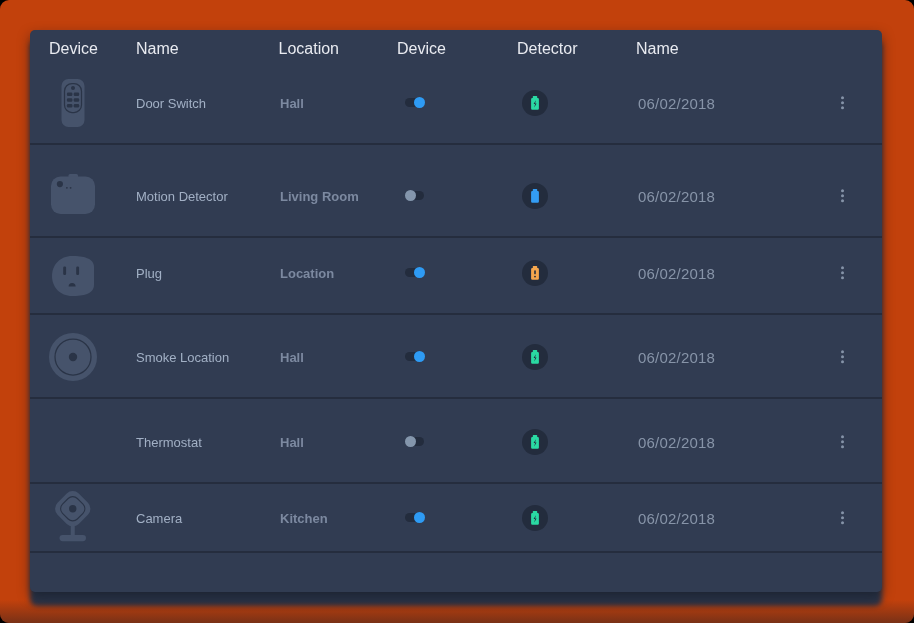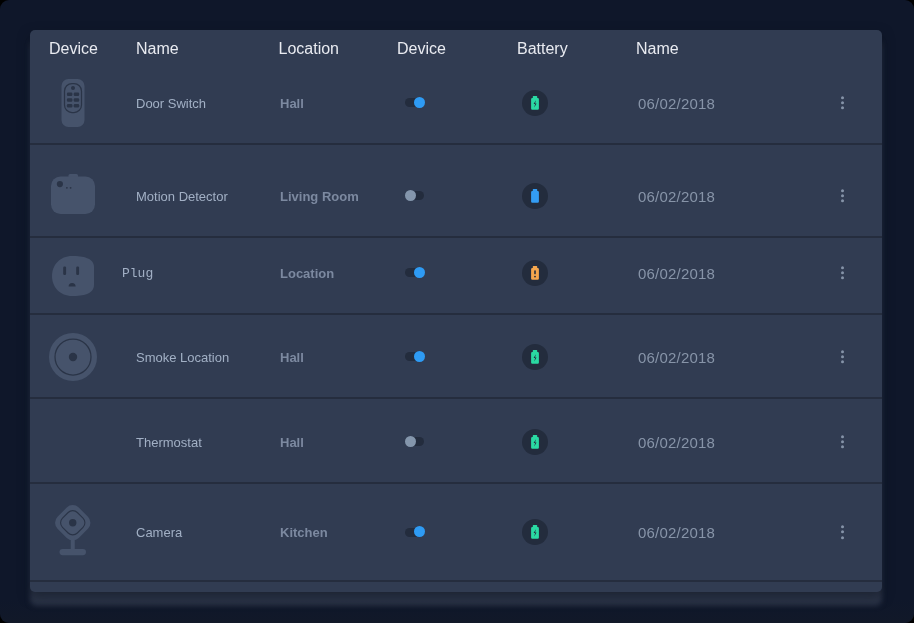--- a/index.html
+++ b/index.html
@@ -1,20 +1,20 @@
 <!DOCTYPE html>
 <html><head>
 <meta charset="utf-8">
 <style>
   * { margin:0; padding:0; box-sizing:border-box; }
   html,body { width:914px; height:623px; background:#000; overflow:hidden;
     font-family:"Liberation Sans", sans-serif; }
   #window { position:absolute; will-change:transform; left:0; top:0; width:914px; height:623px;
     border-radius:9px; overflow:hidden;
-    background:#0f172a; }
+    background:#c2410c; }
   #shade { position:absolute; left:0; top:600px; width:914px; height:23px;
     background:linear-gradient(180deg, rgba(20,26,38,0) 0%, rgba(20,26,38,0.42) 100%); }
   #backcard { position:absolute; left:30px; top:40px; width:852px; height:566px;
     background:#2B3448; border-radius:7px; filter:blur(2.5px); }
   #card { position:absolute; left:30px; top:30px; width:852px; height:562px;
     background:#313C52; border-radius:5px;
     box-shadow:0 5px 12px rgba(14,19,30,0.5); }
   .hdr { position:absolute; top:18.5px; transform:translateY(-50%);
     color:#E9EBF1; font-size:16px; white-space:nowrap; }
   .row { position:absolute; left:0; width:852px; height:85px; }
@@ -39,21 +39,21 @@
 <body>
 <div id="window">
 
   <div id="backcard"></div>
   <div id="shade"></div>
   <div id="card">
     <span class="hdr" style="left:19px;">Device</span>
     <span class="hdr" style="left:106px;">Name</span>
     <span class="hdr" style="left:248.5px;">Location</span>
     <span class="hdr" style="left:367px;">Device</span>
-    <span class="hdr" style="left:487px;">Battery</span>
+    <span class="hdr" style="left:487px;">Detector</span>
     <span class="hdr" style="left:606px;">Name</span>
 
     <div class="row" style="top:30px;">
       <div class="icon">
         <svg width="24" height="48" viewBox="0 0 24 48">
           <rect x="0.5" y="0" width="23" height="48" rx="7" fill="#46536B"></rect>
           <rect x="3.5" y="4.5" width="17" height="29" rx="7.5" fill="none" stroke="#2A3447" stroke-width="1.25"></rect>
           <circle cx="12" cy="9" r="2" fill="#2A3447"></circle>
           <rect x="5.9" y="13.5" width="5.5" height="3.4" rx="1.2" fill="#2A3447"></rect>
           <rect x="12.7" y="13.5" width="5.5" height="3.4" rx="1.2" fill="#2A3447"></rect>
@@ -116,21 +116,21 @@
 
     <div class="row" style="top:200px;">
       <div class="icon">
         <svg width="42" height="40" viewBox="0 0 42 40" style="margin-top:6px;">
           <path d="M20 0 C31 0 42 2 42 11 V29 C42 38 31 40 20 40 C8 40 0 31 0 20 C0 9 8 0 20 0 Z" fill="#46536B"></path>
           <rect x="11.2" y="10.5" width="2.9" height="8.4" rx="1.2" fill="#2A3447"></rect>
           <rect x="24.2" y="10.5" width="2.9" height="8.4" rx="1.2" fill="#2A3447"></rect>
           <path d="M16.6 30.5 a3.5 3.5 0 0 1 7 0 z" fill="#2A3447"></path>
         </svg>
       </div>
-      <span class="cell name" style="left:92px;font-family:Liberation Mono, monospace;">Plug</span>
+      <span class="cell name" style="left:106px;">Plug</span>
       <span class="cell loc" style="left:250px;">Location</span>
       <div class="toggle">
           <div class="track"></div>
           <div class="knob on"></div>
         </div>
       <div class="batt">
         <svg width="10" height="14" viewBox="0 0 10 14">
           <path d="M3.4 0 h3.2 a0.6 0.6 0 0 1 0.6 0.6 V2 h0.5 a1.2 1.2 0 0 1 1.2 1.2 v9.4 a1.2 1.2 0 0 1 -1.2 1.2 h-5.4 a1.2 1.2 0 0 1 -1.2 -1.2 V3.2 A1.2 1.2 0 0 1 2.3 2 h0.5 V0.6 A0.6 0.6 0 0 1 3.4 0 z" fill="#F5A64D"></path>
           <rect x="4.2" y="4.2" width="1.6" height="4.2" rx="0.8" fill="#232C3D"></rect>
           <circle cx="5" cy="10.6" r="0.95" fill="#232C3D"></circle>
@@ -189,21 +189,21 @@
       </div>
       <span class="cell date" style="left:608px;">06/02/2018</span>
       <div class="dotsmenu">
           <span></span>
           <span></span>
           <span></span>
         </div>
       <div class="divider" style="bottom:0;"></div>
     </div>
 
-    <div class="row" style="top:452px; height:100px;">
+    <div class="row" style="top:452px; height:71px;">
       <div class="icon">
         <svg width="37" height="51" viewBox="0 0 37 51" style="margin-top:-2.5px;">
           <rect x="2.75" y="2.75" width="30" height="30" rx="8.5" fill="#46536B" transform="rotate(45 17.75 17.75)"></rect>
           <rect x="7.25" y="7.25" width="21" height="21" rx="6.5" fill="none" stroke="#2A3447" stroke-width="1.1" transform="rotate(45 17.75 17.75)"></rect>
           <circle cx="17.75" cy="17.75" r="3.7" fill="#2A3447"></circle>
           <rect x="15.75" y="32" width="4" height="13" fill="#46536B"></rect>
           <rect x="4.5" y="44" width="26.5" height="6.2" rx="3.1" fill="#46536B"></rect>
         </svg>
       </div>
       <span class="cell name" style="left:106px;">Camera</span>

